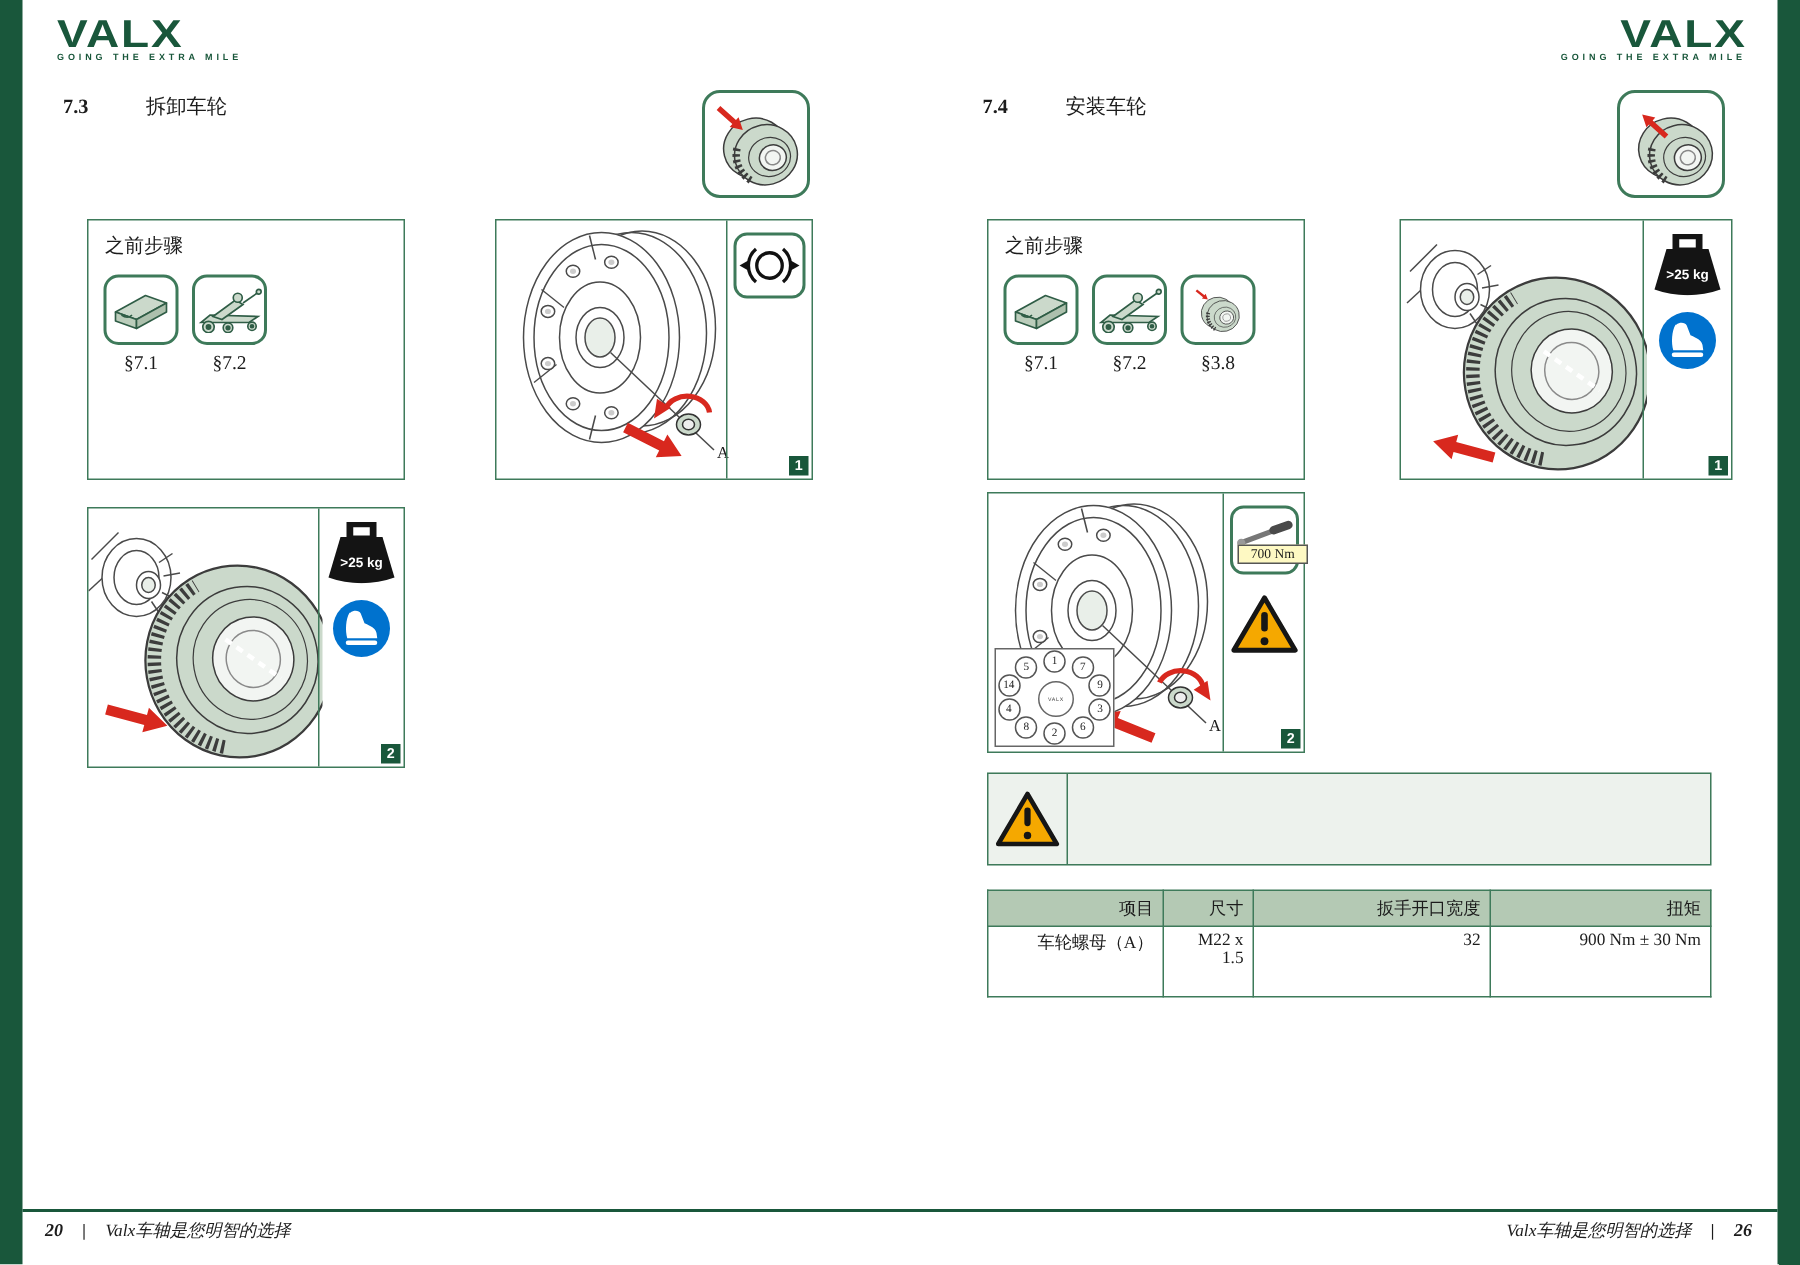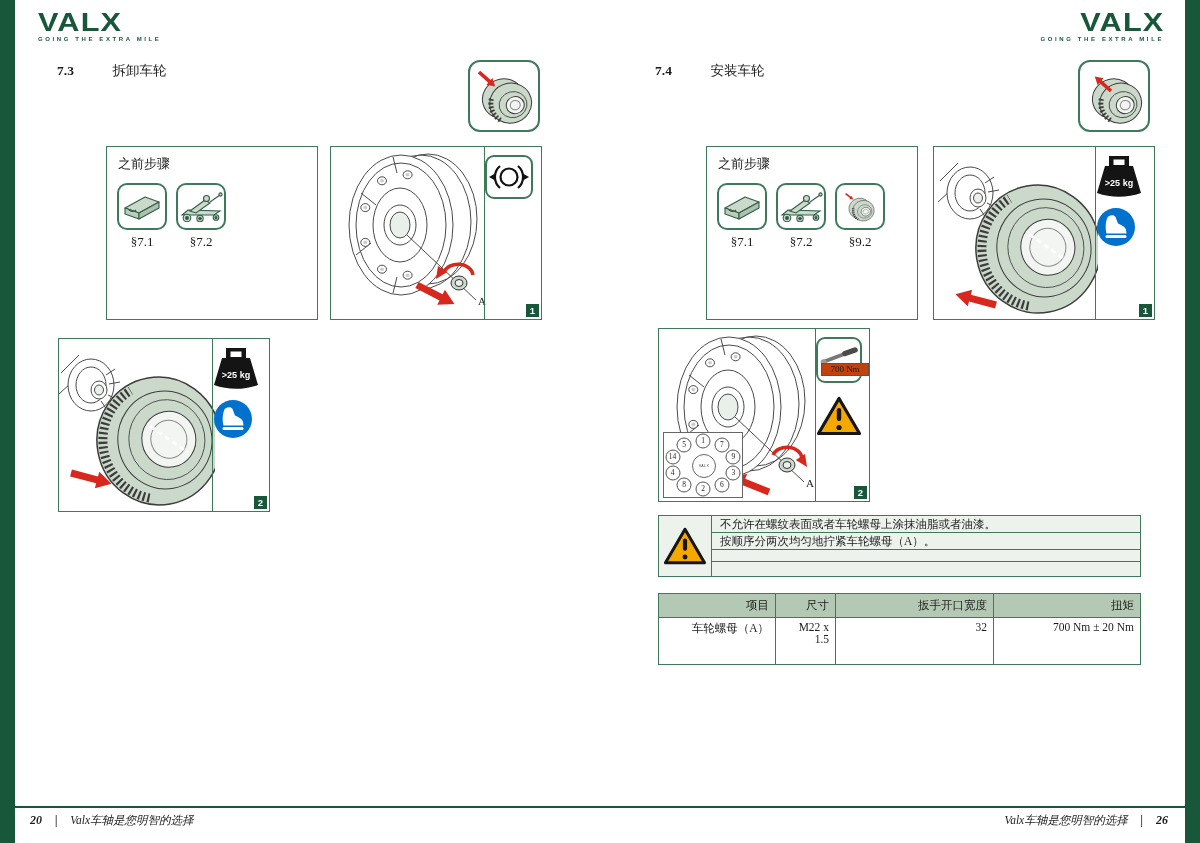--- a/index.html
+++ b/index.html
@@ -16,34 +16,34 @@
   .logo-tagline{font-family:"Liberation Sans","DejaVu Sans",sans-serif;font-weight:bold;
              font-size:6px;letter-spacing:2.6px;color:#19573B;margin-top:1px;white-space:nowrap;}
   .logo-right{text-align:right;}
 
   .section-heading{position:absolute;font-size:13.5px;white-space:nowrap;}
   .sec-num{font-weight:bold;display:inline-block;width:52px;}
 
   .corner-icon{position:absolute;width:72px;height:72px;border:2px solid #3E7A5A;border-radius:12px;
                background:#fff;box-sizing:border-box;display:flex;align-items:center;justify-content:center;}
 
-  .prev-box{position:absolute;border:1px solid #3E7A5A;background:#fff;box-sizing:border-box;margin-left:48px;}
+  .prev-box{position:absolute;border:1px solid #3E7A5A;background:#fff;box-sizing:border-box;}
   .prev-title{font-size:13px;padding:8px 0 0 11px;}
   .tiles{display:flex;gap:9px;padding:10px 0 0 10px;}
   .tile{width:50px;}
   .tile-frame{width:46px;height:43px;border:2px solid #3E7A5A;border-radius:10px;background:#fff;
               display:flex;align-items:center;justify-content:center;}
   .tile-label{text-align:center;font-size:13px;margin-top:4px;}
 
   .figure-box{position:absolute;border:1px solid #3E7A5A;background:#fff;box-sizing:border-box;}
   .meta-col{position:absolute;top:0;bottom:0;right:0;border-left:1px solid #3E7A5A;
-            display:flex;flex-direction:column;align-items:flex-start;}
+            display:flex;flex-direction:column;align-items:center;}
   .icon-tile{border:2px solid #3E7A5A;border-radius:9px;background:#fff;box-sizing:border-box;
              display:flex;flex-direction:column;align-items:center;justify-content:center;}
-  .torque-label{border:1px solid #555;background:#c2410c;font-size:9px;line-height:11px;
+  .torque-label{border:1px solid #555;background:#fef9c3;font-size:9px;line-height:11px;
                 padding:0 8px;margin-top:-3px;white-space:nowrap;margin-left:12px;}
   .fig-badge{position:absolute;right:2px;bottom:2px;width:13px;height:13px;background:#19573B;
              color:#fff;font:bold 9.5px/13px "Liberation Sans",sans-serif;text-align:center;}
 
   .part-label{font-family:"Liberation Serif",serif;font-size:11px;fill:#1c1c1c;}
   .wt-label{font-family:"Liberation Sans",sans-serif;font-size:9px;font-weight:bold;fill:#ffffff;}
 
   .bolt-inset{position:absolute;left:4px;top:103px;width:80px;height:66px;background:#fff;
               border:1px solid #666;box-sizing:border-box;}
   .bolt-hub{position:absolute;left:50%;top:50%;width:22px;height:22px;margin:-11px 0 0 -11px;
@@ -190,21 +190,21 @@
 
   <div class="logo" style="left:38px;top:9px;">
     <div class="logo-text">VALX</div>
     <div class="logo-tagline">GOING THE EXTRA MILE</div>
   </div>
   <div class="logo logo-right" style="right:36px;top:9px;">
     <div class="logo-text">VALX</div>
     <div class="logo-tagline">GOING THE EXTRA MILE</div>
   </div>
 
-  <div class="section-heading" style="left:57px;top:62px;">
+  <div class="section-heading" style="left:42px;top:62px;">
     <span class="sec-num">7.3</span>
     <span>拆卸车轮</span>
   </div>
   <div class="section-heading" style="left:655px;top:62px;">
     <span class="sec-num">7.4</span>
     <span>安装车轮</span>
   </div>
 
   <div class="corner-icon" style="left:468px;top:60px;">
     <svg width="66" height="66" viewBox="0 0 66 66">
@@ -299,21 +299,21 @@
         </div>
         <div class="tile-label">§7.2</div>
       </div>
       <div class="tile">
         <div class="tile-frame">
           <svg width="36" height="34" viewBox="0 0 66 66">
             <use href="#wheel-art"></use>
             <use href="#arrow-shape" transform="translate(5,7) rotate(38) scale(0.45)"></use>
           </svg>
         </div>
-        <div class="tile-label">§9.2</div>
+        <div class="tile-label">§3.8</div>
       </div>
     </div>
   </div>
 
   <div class="figure-box" style="left:933px;top:146px;width:222px;height:174px;">
     <svg width="164" height="172" viewBox="0 0 164 172">
       <use href="#tire-art" transform="translate(4,0)"></use>
       <use href="#arrow-shape" transform="translate(62,158) rotate(195)"></use>
     </svg>
     <div class="meta-col" style="width:58px;">
@@ -363,26 +363,20 @@
       </svg>
     </div>
     <div class="fig-badge">2</div>
   </div>
 
   <div class="warning-panel">
     <div class="warn-cell">
       <svg width="44" height="40" viewBox="0 0 46 42">
           <use href="#warn-tri"></use>
         </svg>
-    </div>
-    <div class="warn-rows">
-      <div class="warn-row">不允许在螺纹表面或者车轮螺母上涂抹油脂或者油漆。</div>
-      <div class="warn-row">按顺序分两次均匀地拧紧车轮螺母（A）。</div>
-      <div class="warn-row short"></div>
-      <div class="warn-row short last"></div>
     </div>
   </div>
 
   <table class="spec-table">
     <colgroup>
         <col style="width:117px">
         <col style="width:60px">
         <col style="width:158px">
         <col>
       </colgroup>
@@ -392,21 +386,21 @@
         <th>尺寸</th>
         <th>扳手开口宽度</th>
         <th>扭矩</th>
       </tr>
     </thead>
     <tbody>
       <tr>
         <td>车轮螺母（A）</td>
         <td>M22 x 1.5</td>
         <td>32</td>
-        <td>700 Nm ± 20 Nm</td>
+        <td>900 Nm ± 30 Nm</td>
       </tr>
     </tbody>
   </table>
 
   <div class="footer-rule"></div>
   <div class="page-footer pf-left">
     <span class="pf-num">20</span>
     <span class="pf-sep">|</span>
     <span>Valx车轴是您明智的选择</span>
   </div>

